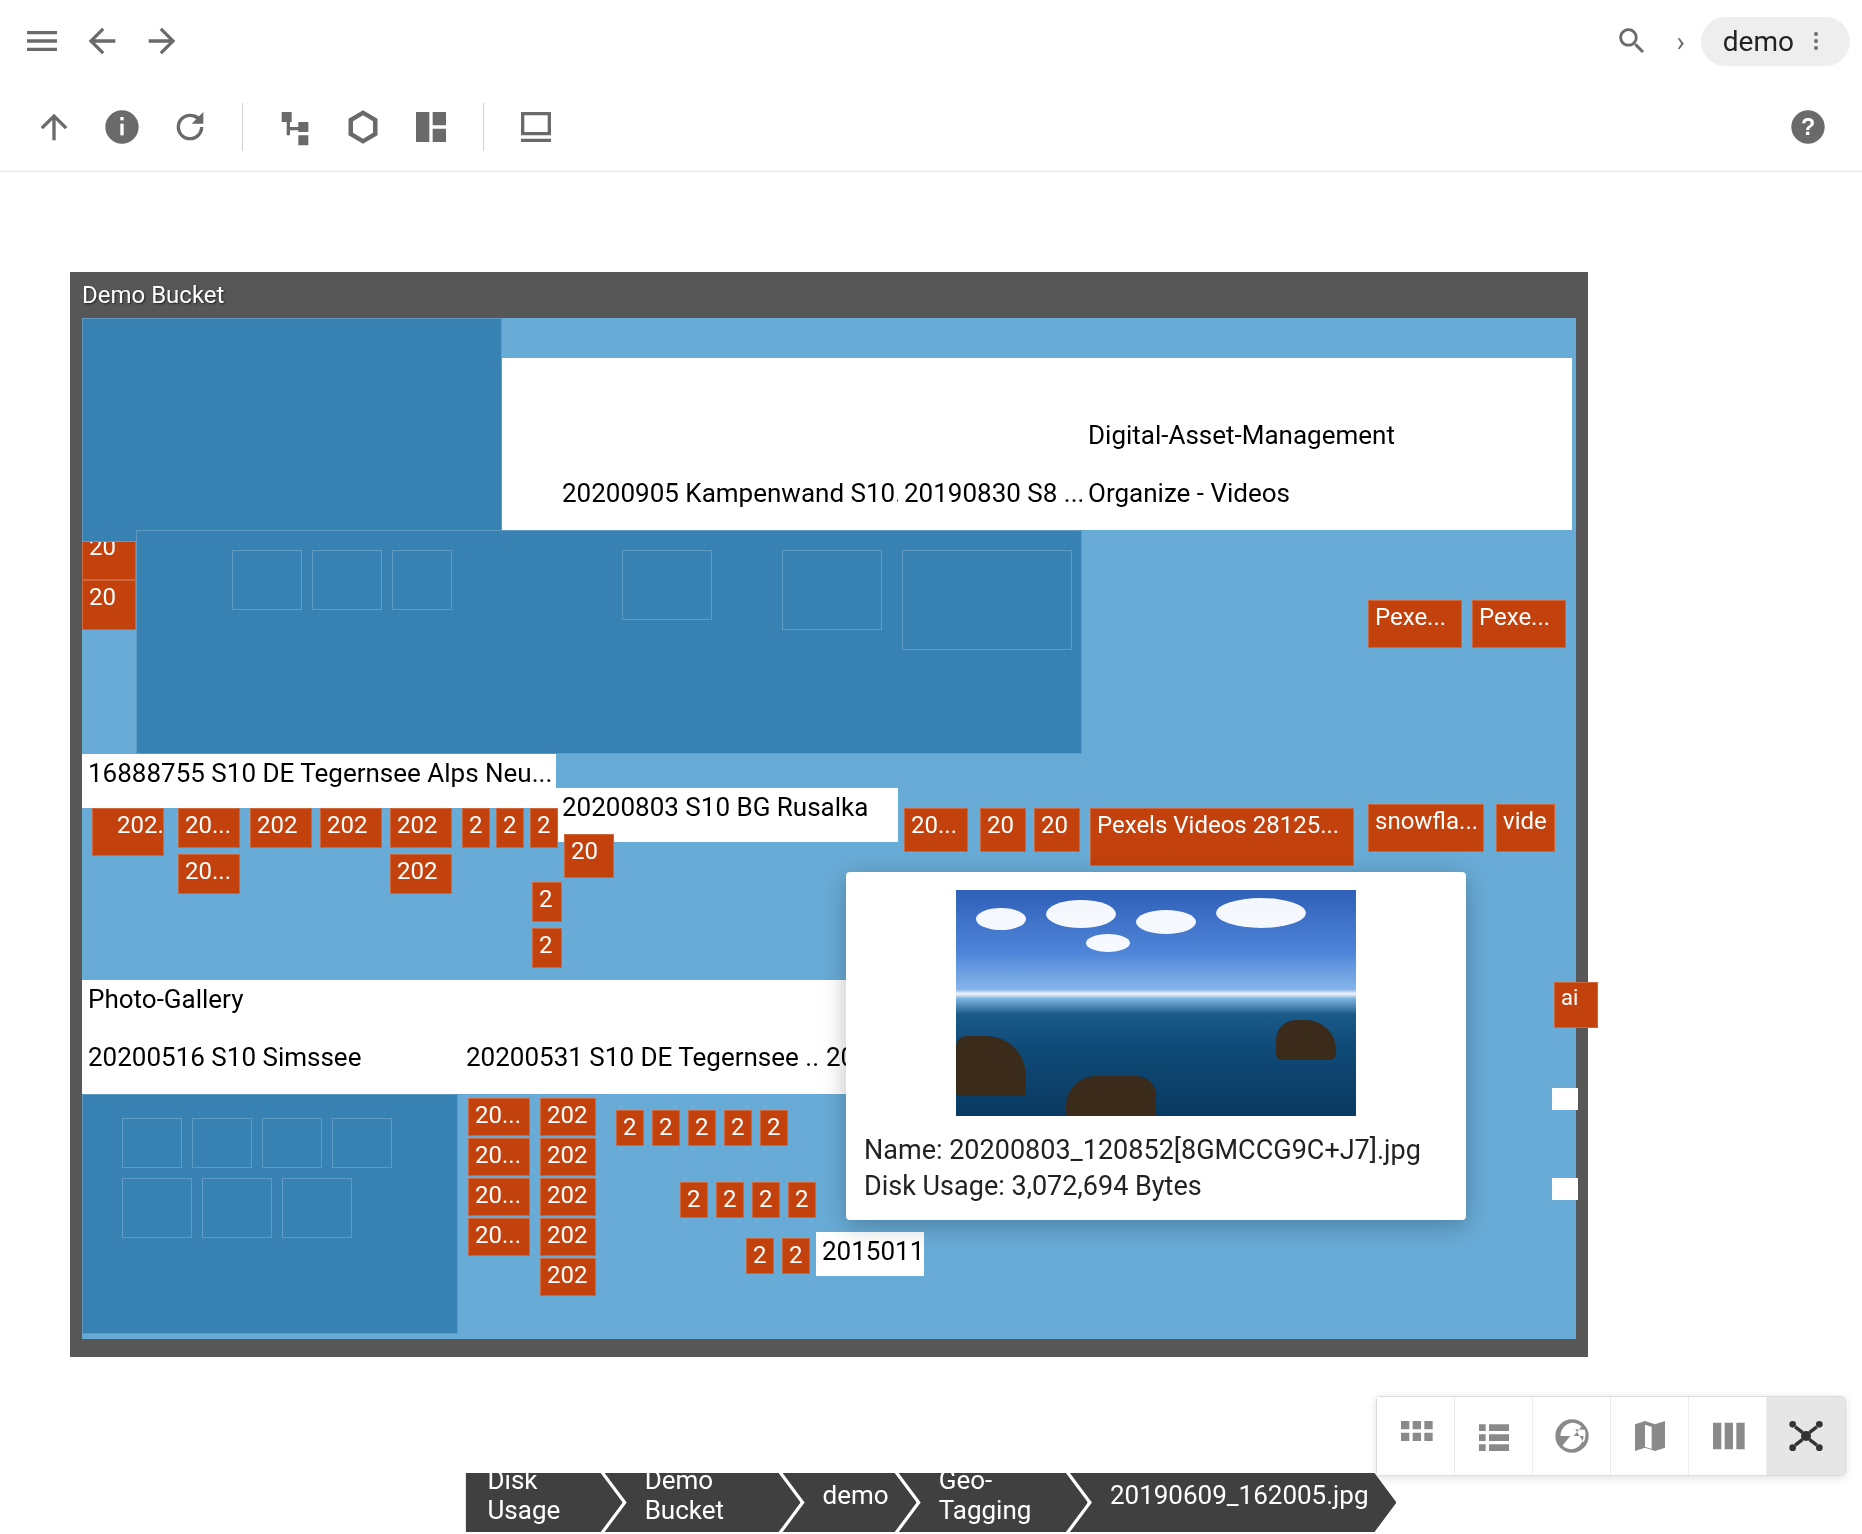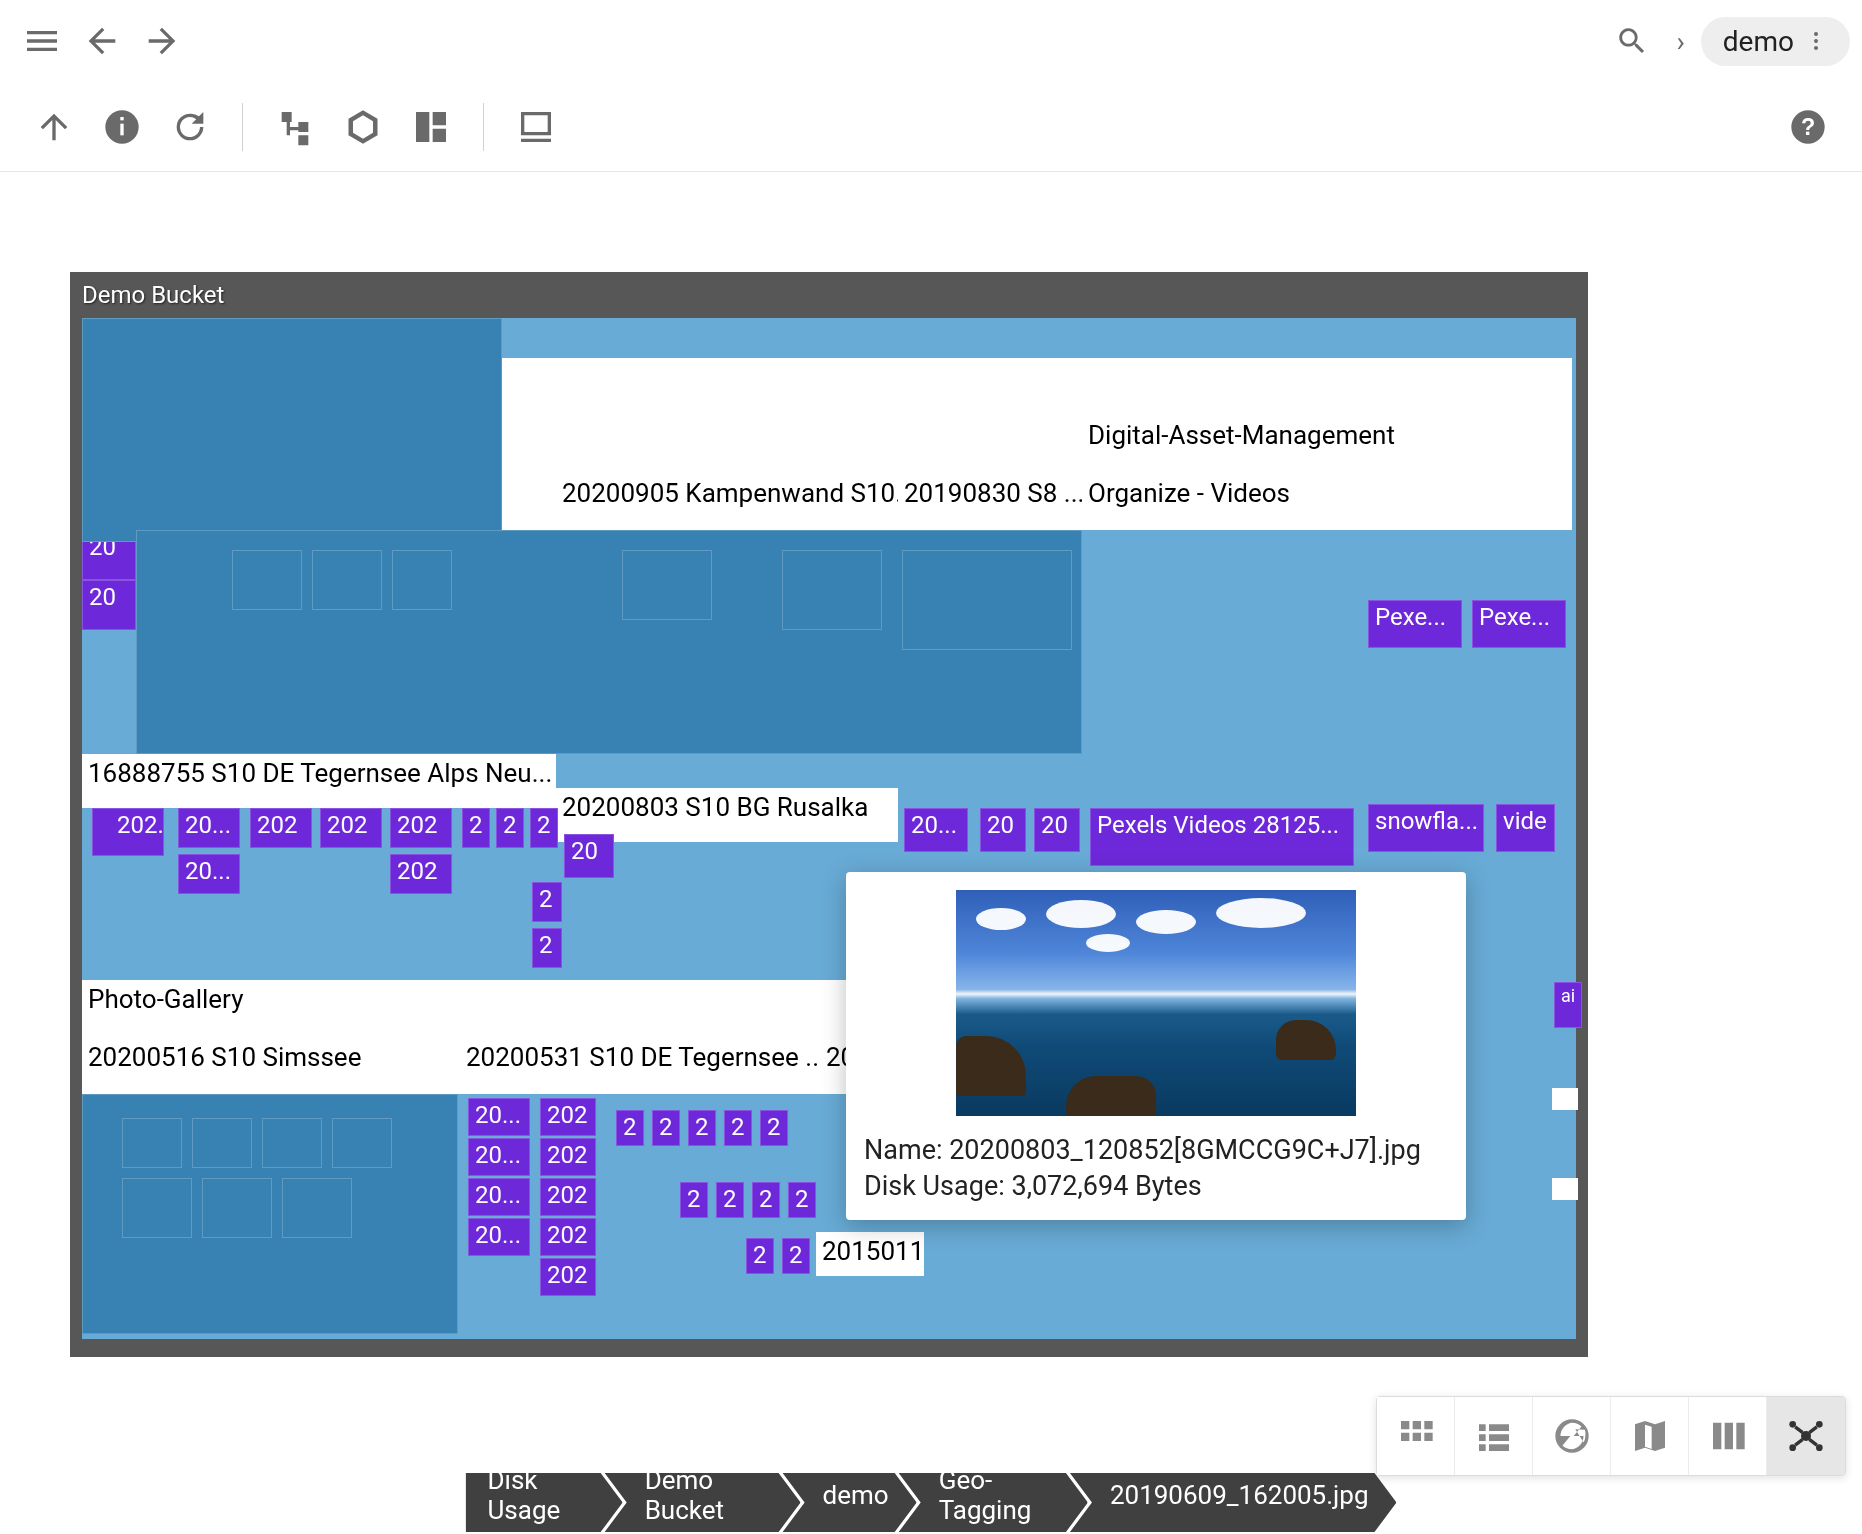--- a/index.html
+++ b/index.html
@@ -91,21 +91,21 @@
     overflow:hidden;
   }
   .cell.label {
     background:#ffffff;
     color:#000;
     font-size:26px;
     padding: 4px 6px;
     white-space:nowrap;
   }
   .cell.tile {
-    background:#6d28d9;
+    background:#c2410c;
     border:1px solid #ffffff33;
     color:#ffffff;
     font-size:24px;
     padding: 2px 6px;
     white-space:nowrap;
   }
   .cell.tilelight {
     background:#5aa3cf;
   }
   .cell.thin {
@@ -351,21 +351,21 @@
       <div class="cell tile" style="left:1286px;top:486px;width:116px;height:48px;">snowfla...</div>
       <div class="cell tile" style="left:1414px;top:486px;width:59px;height:48px;">vide</div>
       <div class="cell tile" style="left:1008px;top:590px;width:264px;height:58px;">Pexels Videos 28125...</div>
       <div class="cell tile" style="left:1292px;top:598px;width:60px;height:40px;">V....</div>
 
       <div class="cell label" style="left:0;top:662px;width:846px;height:58px;">Photo-Gallery</div>
       <div class="cell label" style="left:0;top:720px;width:378px;height:56px;">20200516 S10 Simssee</div>
       <div class="cell label" style="left:378px;top:720px;width:360px;height:56px;">20200531 S10 DE Tegernsee ...</div>
       <div class="cell label" style="left:738px;top:720px;width:108px;height:56px;">2019083</div>
 
-      <div class="cell tile" style="left:1472px;top:664px;width:28px;height:46px;font-size:18px;">ai</div>
+      <div class="cell tile" style="left:1472px;top:664px;width:44px;height:46px;font-size:22px;">ai</div>
 
       <div class="cell label" style="left:1470px;top:770px;width:26px;height:22px;"></div>
       <div class="cell label" style="left:1470px;top:860px;width:26px;height:22px;"></div>
 
       <div class="cell tile" style="left:386px;top:780px;width:62px;height:38px;">20...</div>
       <div class="cell tile" style="left:386px;top:820px;width:62px;height:38px;">20...</div>
       <div class="cell tile" style="left:386px;top:860px;width:62px;height:38px;">20...</div>
       <div class="cell tile" style="left:386px;top:900px;width:62px;height:38px;">20...</div>
 
       <div class="cell tile" style="left:458px;top:780px;width:56px;height:38px;">202</div>

